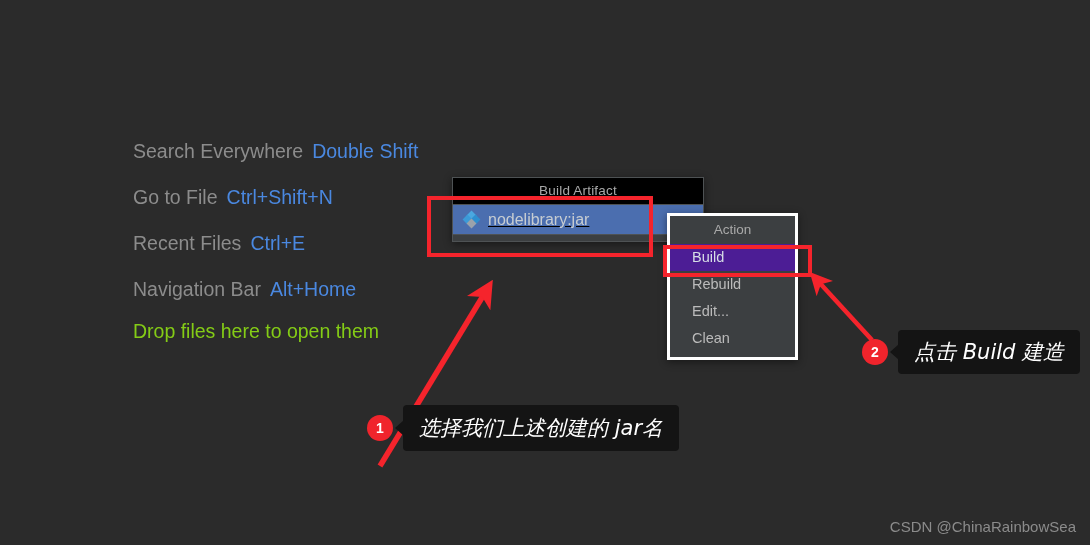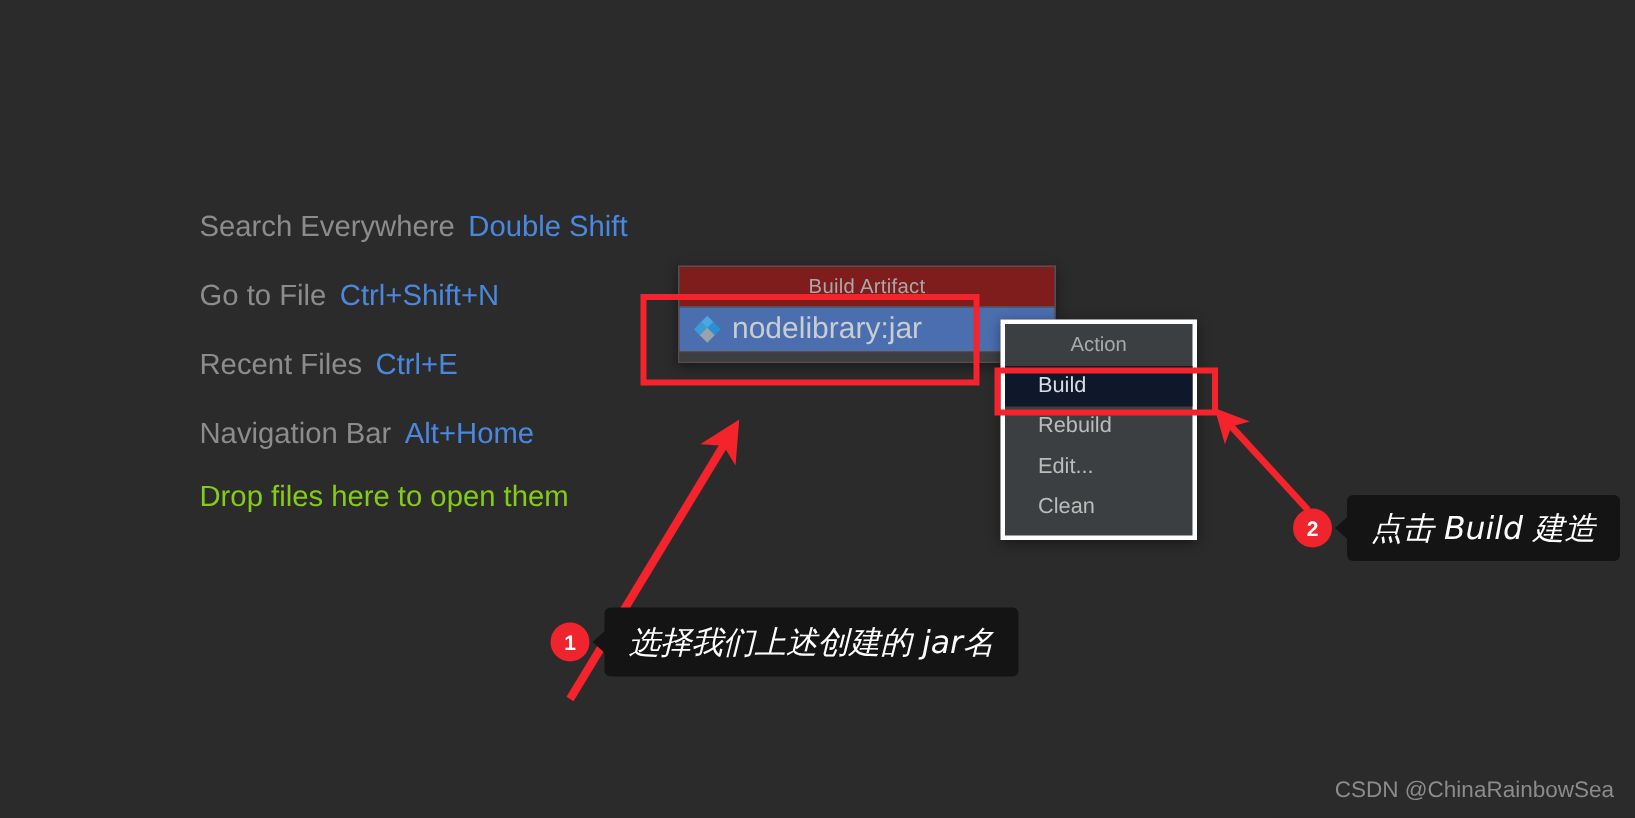--- a/index.html
+++ b/index.html
@@ -49,24 +49,25 @@
     color: #84cc16;
     white-space: nowrap;
   }
 
   
   .popup-artifact {
     position: absolute;
     left: 452px;
     top: 177px;
     width: 252px;
-    background: #7f1d1d;
+    background: #000000;
     border: 1px solid #4e5254;
     box-sizing: border-box;
     box-shadow: 0 2px 8px rgba(0,0,0,.45);
+    text-decoration: underline;
   }
   .popup-title {
     text-align: center;
     color: #a9a9a9;
     font-size: 13.5px;
     padding: 5px 0 6px 0;
     letter-spacing: .2px;
   }
   .popup-sep {
     height: 1px;
@@ -76,21 +77,21 @@
   .artifact-item {
     display: flex;
     align-items: center;
     height: 29px;
     background: #4b6eaf;
     padding: 0 8px 0 11px;
     box-sizing: border-box;
   }
   .artifact-item .label {
     color: #c7cdd2;
-    font-size: 20px;
+    font-size: 16px;
     margin-left: 9px;
     flex: 1;
     white-space: nowrap;
   }
   .artifact-item .chev {
     color: #ffffff;
     font-size: 14px;
     font-weight: bold;
     margin-right: 4px;
   }
@@ -136,21 +137,21 @@
   }
   .action-item {
     height: 27px;
     line-height: 27px;
     color: #bbbbbb;
     font-size: 14.5px;
     padding-left: 22px;
     white-space: nowrap;
   }
   .action-item.sel {
-    background: #0f172a;
+    background: #4c1d95;
     color: #d6dde5;
   }
 
   
   .hl {
     position: absolute;
     border: 4px solid #f5242c;
     box-sizing: border-box;
     pointer-events: none;
   }

